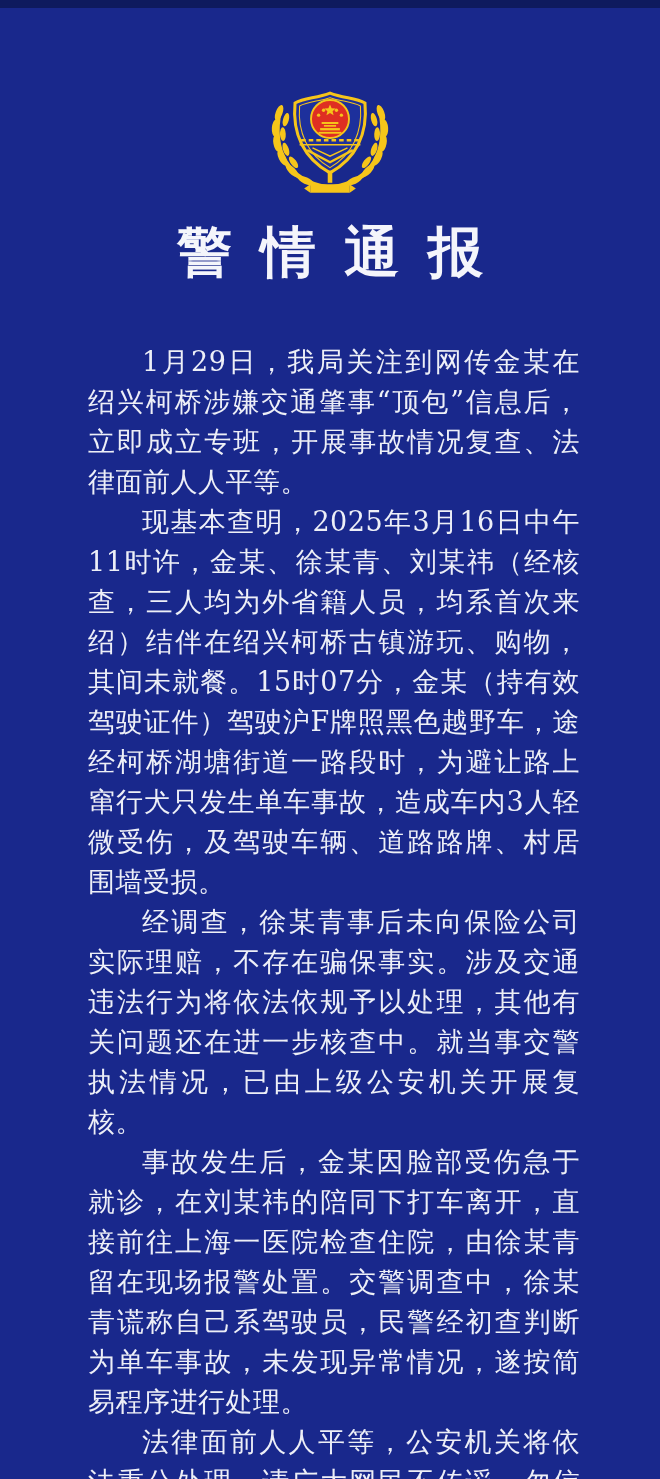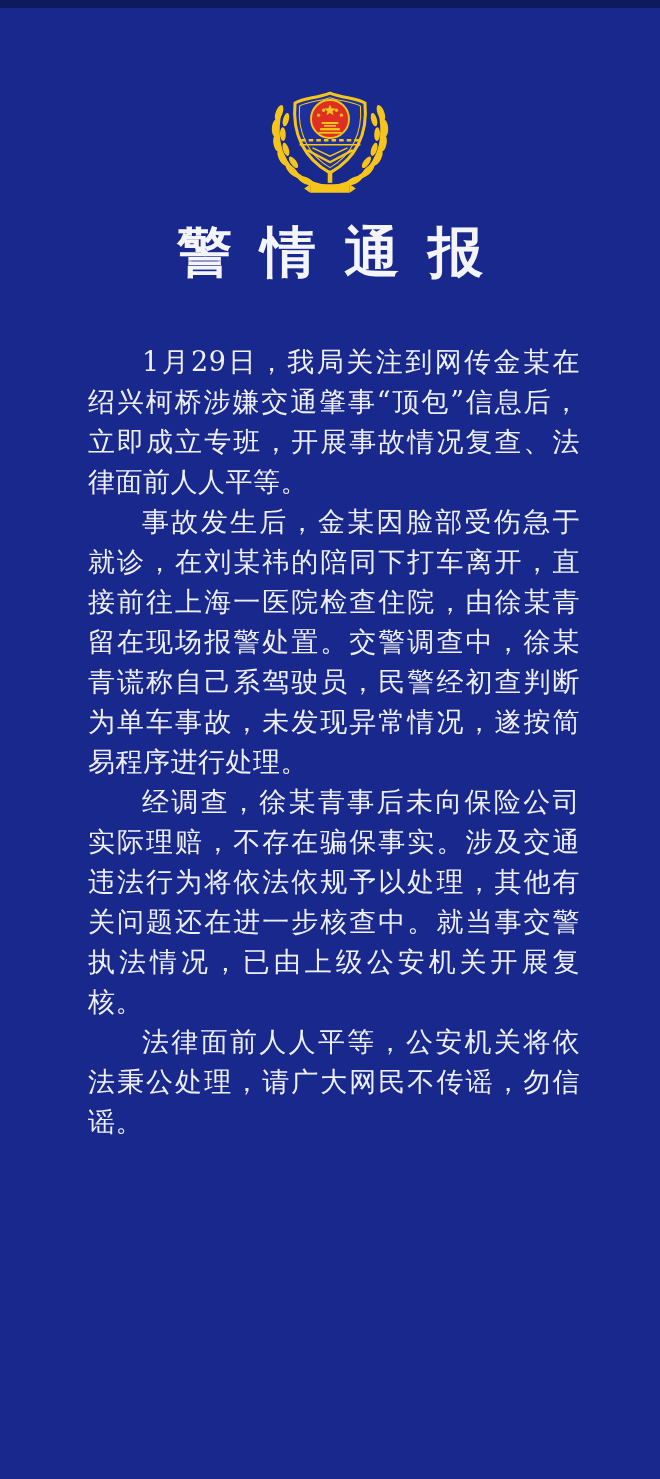--- a/index.html
+++ b/index.html
@@ -114,18 +114,19 @@
       <rect x="97" y="114" width="6" height="16" fill="#f6c51a"></rect>
       <path d="M74,132 h52 v11 h-52 Z" fill="#f6c51a"></path>
       <path d="M74,132 l-8,5.5 8,5.5 Z M126,132 l8,5.5 -8,5.5 Z" fill="#f6c51a"></path>
     </svg>
   </div>
 
   <div class="title">警情通报</div>
 
   <div class="body-text">
     <p>1月29日，我局关注到网传金某在绍兴柯桥涉嫌交通肇事“顶包”信息后，立即成立专班，开展事故情况复查、法律面前人人平等。</p>
+    <p>现基本查明，2025年3月16日中午11时许，金某、徐某青、刘某祎（经核查，三人均为外省籍人员，均系首次来绍）结伴在绍兴柯桥古镇游玩、购物，其间未就餐。15时07分，金某（持有效驾驶证件）驾驶沪F牌照黑色越野车，途经柯桥湖塘街道一路段时，为避让路上窜行犬只发生单车事故，造成车内3人轻微受伤，及驾驶车辆、道路路牌、村居围墙受损。</p>
+    <p>经调查，徐某青事后未向保险公司实际理赔，不存在骗保事实。涉及交通违法行为将依法依规予以处理，其他有关问题还在进一步核查中。就当事交警执法情况，已由上级公安机关开展复核。</p>
     <p>事故发生后，金某因脸部受伤急于就诊，在刘某祎的陪同下打车离开，直接前往上海一医院检查住院，由徐某青留在现场报警处置。交警调查中，徐某青谎称自己系驾驶员，民警经初查判断为单车事故，未发现异常情况，遂按简易程序进行处理。</p>
-    <p>经调查，徐某青事后未向保险公司实际理赔，不存在骗保事实。涉及交通违法行为将依法依规予以处理，其他有关问题还在进一步核查中。就当事交警执法情况，已由上级公安机关开展复核。</p>
     <p>法律面前人人平等，公安机关将依法秉公处理，请广大网民不传谣，勿信谣。</p>
   </div>
 
 </div>
 
 </body></html>

